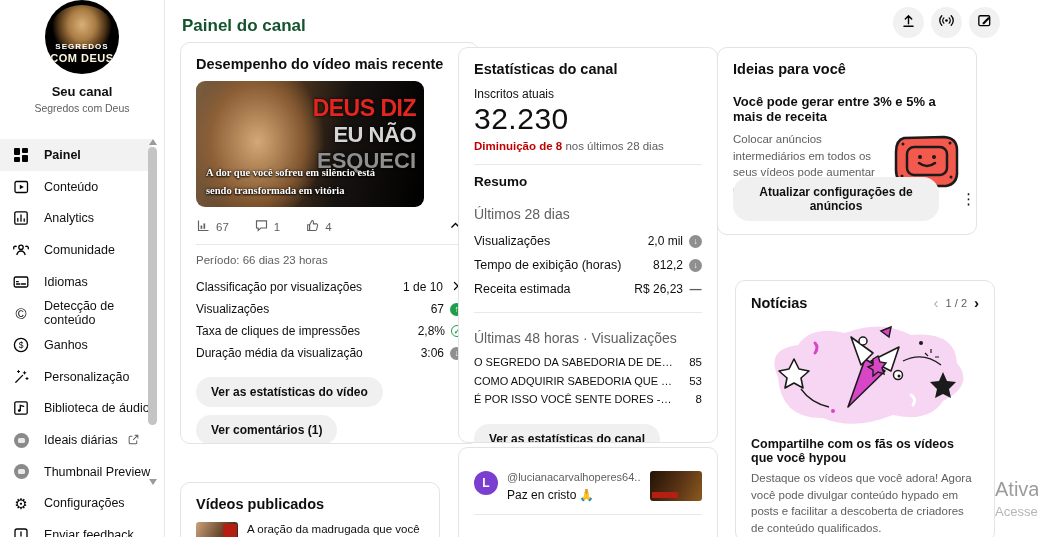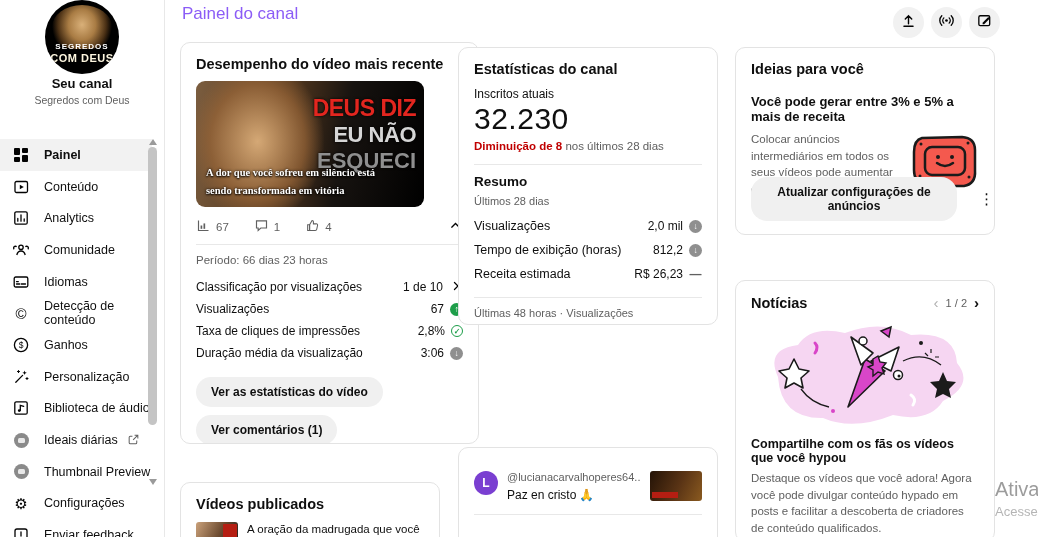--- a/index.html
+++ b/index.html
@@ -8,40 +8,40 @@
   .page { position:relative; width:1038px; height:537px; background:#fff; }
 
   
   .sidebar { position:absolute; left:0; top:0; width:165px; height:537px; background:#fff; border-right:1px solid #e8e8e8; }
   .channel-head { text-align:center; }
   .avatar { width:74px; height:74px; border-radius:50%; margin:0 auto; background:#000; position:relative; overflow:hidden; }
   .avatar .face { position:absolute; left:7px; top:5px; width:60px; height:44px; border-radius:50% 50% 40% 40%;
     background:radial-gradient(30px 34px at 50% 45%, #d9b079 0%, #a97c44 45%, #4a3015 80%, rgba(0,0,0,0) 100%); }
   .avatar .t1 { position:absolute; left:0; right:0; top:42px; color:#fff; font-size:8px; font-weight:700; letter-spacing:1px; text-align:center; }
   .avatar .t2 { position:absolute; left:0; right:0; top:52px; color:#fdf6df; font-size:11px; font-weight:800; letter-spacing:.5px; text-align:center; }
-  .your-channel { margin-top:2px; font-size:13px; font-weight:700; color:#0f0f0f; }
+  .your-channel { margin-top:10px; font-size:13px; font-weight:700; color:#0f0f0f; }
   .channel-name { margin-top:3px; font-size:10.5px; color:#606060; }
   .nav { position:absolute; left:0; top:139px; width:152px; }
   .nav-item { display:flex; align-items:center; height:31.7px; padding-left:12px; cursor:pointer; font-size:12.5px; color:#0f0f0f; position:relative; }
   .nav-item.active { background:#f2f2f2; font-weight:700; }
   .nav-icon { width:18px; height:18px; margin-right:14px; display:flex; align-items:center; justify-content:center; flex:0 0 18px; }
   .nav-icon svg { width:18px; height:18px; }
   .glyph { font-size:15px; color:#030303; line-height:1; }
   .ext-link { position:absolute; right:12px; top:9px; width:13px; height:13px; }
   .gray-dot { width:15px; height:15px; border-radius:50%; background:#8a8a8a; position:relative; }
   .gray-dot::after { content:""; position:absolute; left:4px; top:5px; width:7px; height:5px; border-radius:1.5px; background:#e8e8e8; }
   
   .sb-track { position:absolute; left:147px; top:139px; width:11px; height:398px; }
   .sb-thumb { position:absolute; left:1px; top:8px; width:9px; height:278px; border-radius:5px; background:#c4c4c4; }
   .sb-arrow { position:absolute; left:2px; width:0; height:0; border-left:4px solid transparent; border-right:4px solid transparent; }
   .sb-up { top:0; border-bottom:6px solid #9a9a9a; }
   .sb-down { top:340px; border-top:6px solid #9a9a9a; }
 
   
-  .page-title { position:absolute; left:182px; top:4px; font-size:17px; font-weight:400; color:#8b5cf6; }
+  .page-title { position:absolute; left:182px; top:16px; font-size:17px; font-weight:700; color:#14532d; }
   .topbar { position:absolute; right:38px; top:7px; display:flex; gap:7px; }
   .icon-btn { width:31px; height:31px; border-radius:50%; background:#f1f1f1; display:flex; align-items:center; justify-content:center; cursor:pointer; }
   .icon-btn svg { width:17px; height:17px; }
 
   
   .card { position:absolute; background:#fff; border:1px solid #e3e3e3; border-radius:10px; overflow:hidden; }
   .card-pad { padding:13px 15px; }
   .card-title { font-size:14.5px; font-weight:700; color:#0f0f0f; }
   .divider { border:none; border-top:1px solid #e8e8e8; margin:9px 0; }
   .pill { display:inline-block; background:#f0f0f0; border:none; border-radius:16px; padding:8px 15px;
@@ -79,21 +79,21 @@
   .thumb-xs .red { position:absolute; right:1px; top:2px; width:14px; height:18px; background:#b51e12; border-radius:1px; }
   .pub-title { font-size:11.5px; color:#0f0f0f; line-height:1.3; }
 
   
   .sub-label { font-size:12px; color:#0f0f0f; margin-top:10px; }
   .sub-big { font-size:30px; font-weight:400; color:#0f0f0f; letter-spacing:.5px; margin-top:1px; }
   .delta { font-size:11.5px; margin-top:4px; }
   .delta .neg { color:#c00000; font-weight:700; }
   .delta .rest { color:#606060; }
   .sec-title { font-size:13.5px; font-weight:700; margin-top:4px; }
-  .sec-sub { font-size:11px; color:#606060; margin-top:6px; margin-bottom:7px; }
+  .sec-sub { font-size:14px; color:#606060; margin-top:17px; margin-bottom:7px; }
   .sum-row { display:flex; align-items:center; justify-content:space-between; height:24px; font-size:12.5px; color:#0f0f0f; }
   .dash { color:#606060; font-weight:700; width:13px; text-align:center; }
   .top-row { display:flex; align-items:center; justify-content:space-between; height:18.5px; font-size:11px; color:#0f0f0f; }
   .top-row .t { white-space:nowrap; overflow:hidden; text-overflow:ellipsis; max-width:200px; }
   .top-row .v { font-size:11.5px; }
 
   
   .comment { display:flex; gap:9px; margin-top:10px; }
   .c-avatar { width:24px; height:24px; border-radius:50%; background:#7a3fd1; color:#fff; font-size:12px; font-weight:700;
     display:flex; align-items:center; justify-content:center; flex:0 0 24px; }
@@ -373,21 +373,21 @@
   <div class="card card-pad" style="left:180px; top:482px; width:260px; height:150px;">
     <div class="card-title">Vídeos publicados</div>
     <div class="pub-item">
       <div class="thumb-xs">
           <span class="red"></span>
         </div>
       <div class="pub-title">A oração da madrugada que você fez em segr...</div>
     </div>
   </div>
 
-  <div class="card card-pad" style="left:458px; top:47px; width:260px; height:278px;">
+  <div class="card card-pad" style="left:458px; top:47px; width:260px; height:396px;">
     <div class="card-title">Estatísticas do canal</div>
     <div class="sub-label">Inscritos atuais</div>
     <div class="sub-big">32.230</div>
     <div class="delta">
       <span class="neg">Diminuição de 8</span><span class="rest"> nos últimos 28 dias</span>
     </div>
     <hr class="divider" style="margin-top:12px;">
     <div class="sec-title">Resumo</div>
     <div class="sec-sub">Últimos 28 dias</div>
     <div class="sum-row">
@@ -441,21 +441,21 @@
         <div class="c-text">Paz en cristo 🙏</div>
       </div>
       <div class="thumb-c">
           <span class="band"></span>
         </div>
     </div>
     <hr class="divider" style="margin-top:12px;">
 
   </div>
 
-  <div class="card card-pad" style="left:735px; top:47px; width:260px; height:188px;">
+  <div class="card card-pad" style="left:717px; top:47px; width:260px; height:188px;">
     <div class="card-title">Ideias para você</div>
     <div class="idea-head">Você pode gerar entre 3% e 5% a mais de receita</div>
     <div class="idea-body">Colocar anúncios intermediários em todos os seus vídeos pode aumentar os ganhos do canal</div>
     <div class="idea-art">
       <svg width="72" height="68" viewBox="0 0 72 68">
         <path d="M14 8 Q6 10 6 22 L6 40 Q6 52 16 53 L14 62 Q22 58 28 56 L56 56 Q68 54 67 40 L67 20 Q67 8 54 7 Z" fill="#f4594e" stroke="#1b1b1b" stroke-width="2.5" stroke-linejoin="round"></path>
         <rect x="17" y="17" width="40" height="28" rx="7" fill="none" stroke="#1b1b1b" stroke-width="2.5"></rect>
         <circle cx="30" cy="27" r="2" fill="#1b1b1b"></circle>
           <circle cx="44" cy="27" r="2" fill="#1b1b1b"></circle>
         <path d="M29 33 q8 6 16 0" fill="none" stroke="#1b1b1b" stroke-width="2.5" stroke-linecap="round"></path>

